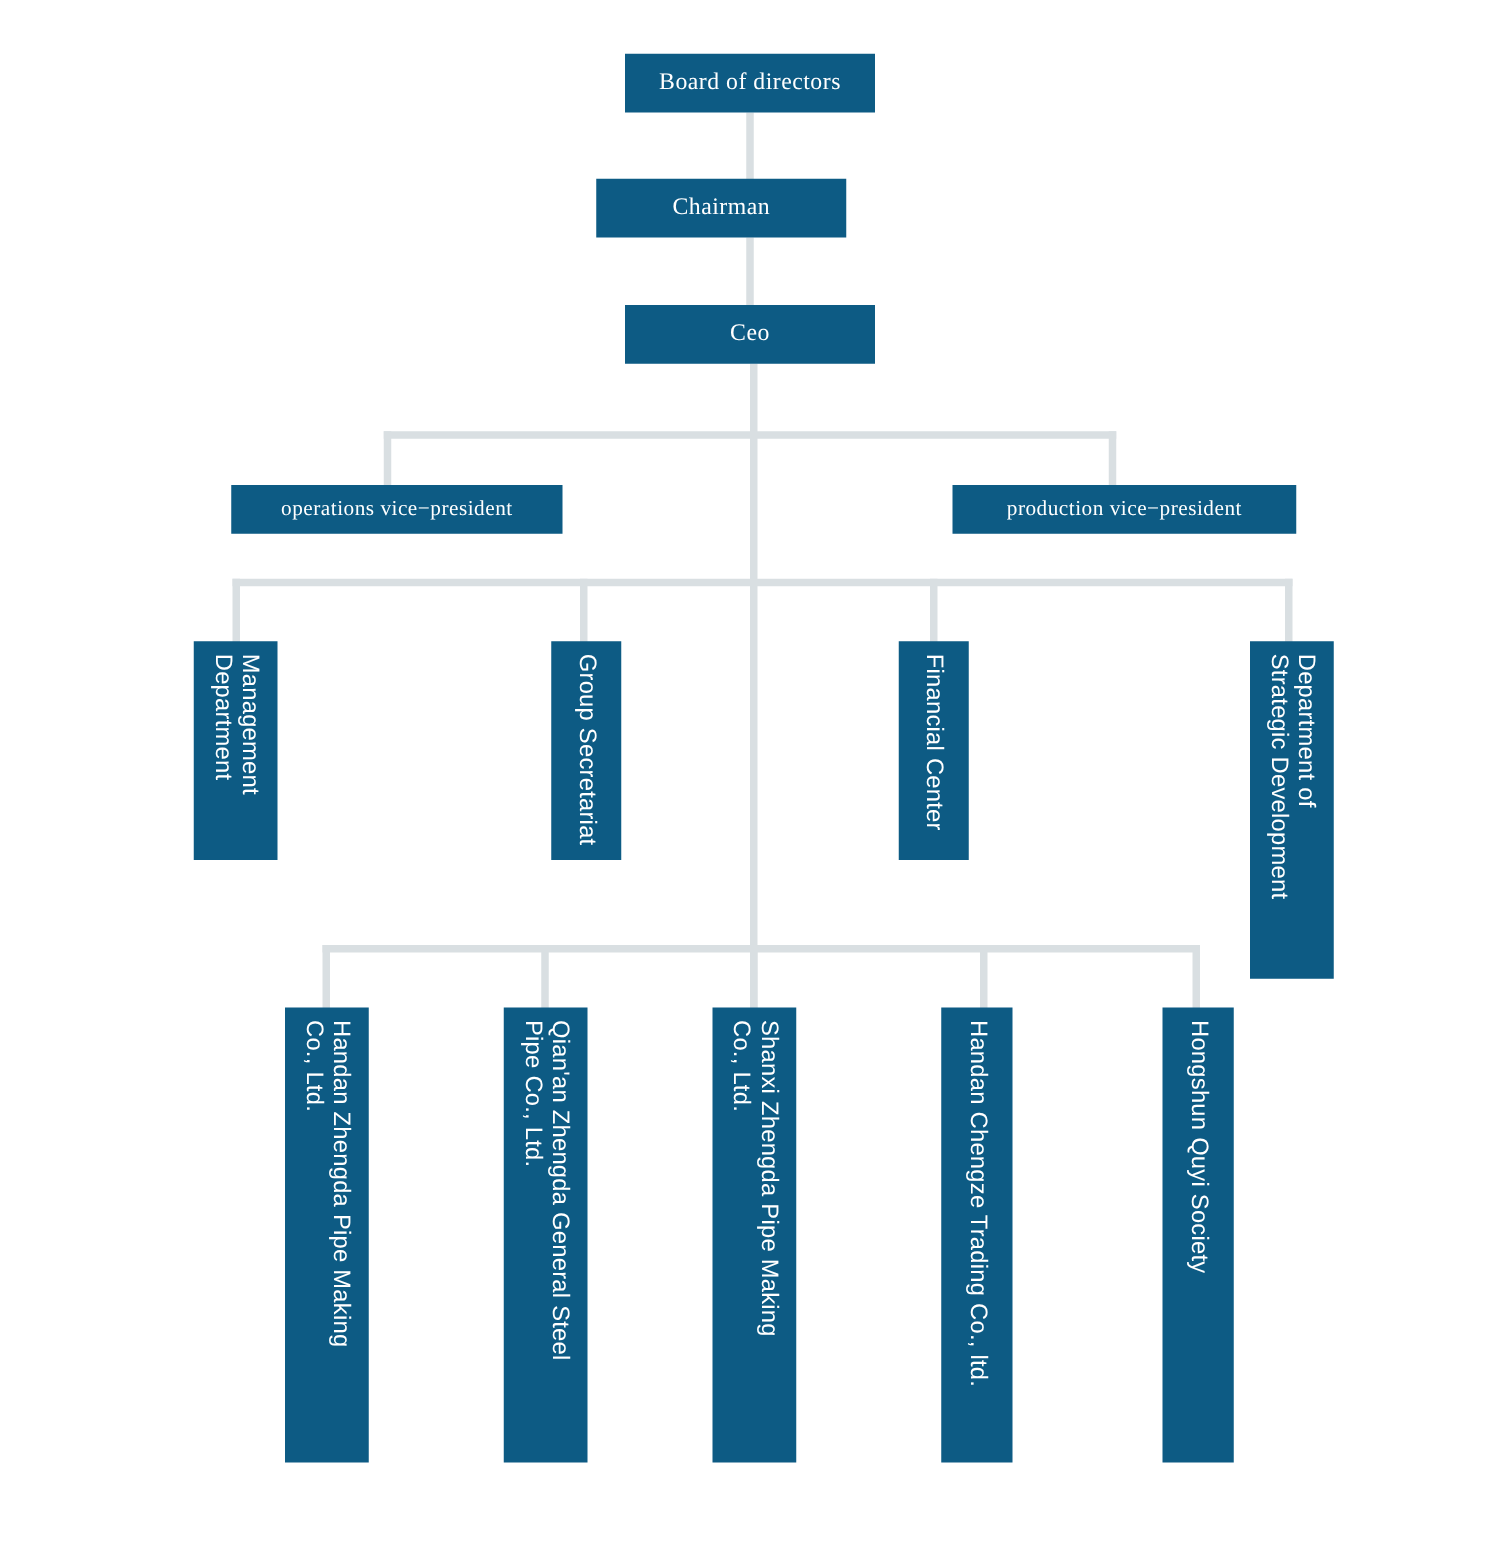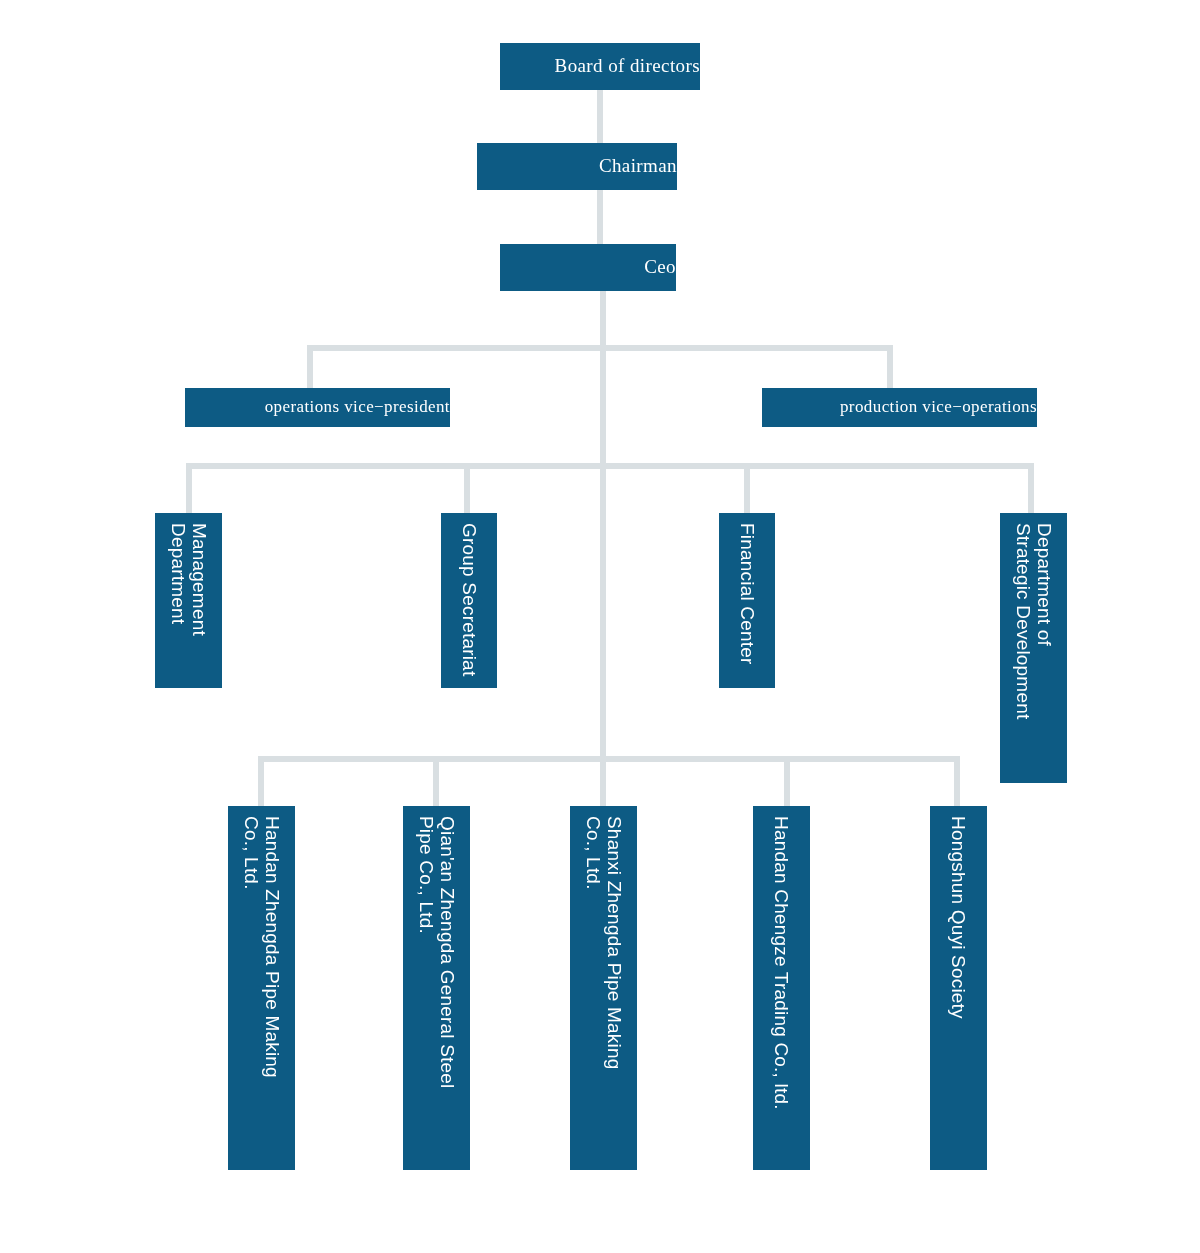--- a/index.html
+++ b/index.html
@@ -24,21 +24,21 @@
   .conn-v { width: 6px; }
   .conn-h { height: 6px; }
 
   
   .node {
     position: absolute;
     background: #0d5b84;
     color: #ffffff;
     display: flex;
     align-items: center;
-    justify-content: flex-end;
+    justify-content: center;
     box-sizing: border-box;
     overflow: hidden;
   }
 
   
   .node.horiz {
     font-family: "Liberation Serif", serif;
     font-size: 19px;
     letter-spacing: 0.4px;
     text-align: center;
@@ -95,30 +95,30 @@
   <div class="conn conn-v" style="left:954px; top:756px; height:52px;"></div>
 
   <div class="node horiz" style="left:500px; top:43px; width:200px; height:47px;">
     <span>Board of directors</span>
   </div>
 
   <div class="node horiz" style="left:477px; top:143px; width:200px; height:47px;">
     <span>Chairman</span>
   </div>
 
-  <div class="node horiz" style="left:500px; top:244px; width:176px; height:47px;">
+  <div class="node horiz" style="left:500px; top:244px; width:200px; height:47px;">
     <span>Ceo</span>
   </div>
 
   <div class="node horiz small" style="left:185px; top:388px; width:265px; height:39px;">
     <span>operations vice−president</span>
   </div>
 
   <div class="node horiz small" style="left:762px; top:388px; width:275px; height:39px;">
-    <span>production vice−operations</span>
+    <span>production vice−president</span>
   </div>
 
   <div class="node vert" style="left:155px; top:513px; width:67px; height:175px;">
     <span class="vlabel">Management
 Department</span>
   </div>
 
   <div class="node vert" style="left:441px; top:513px; width:56px; height:175px;">
     <span class="vlabel">Group Secretariat</span>
   </div>

